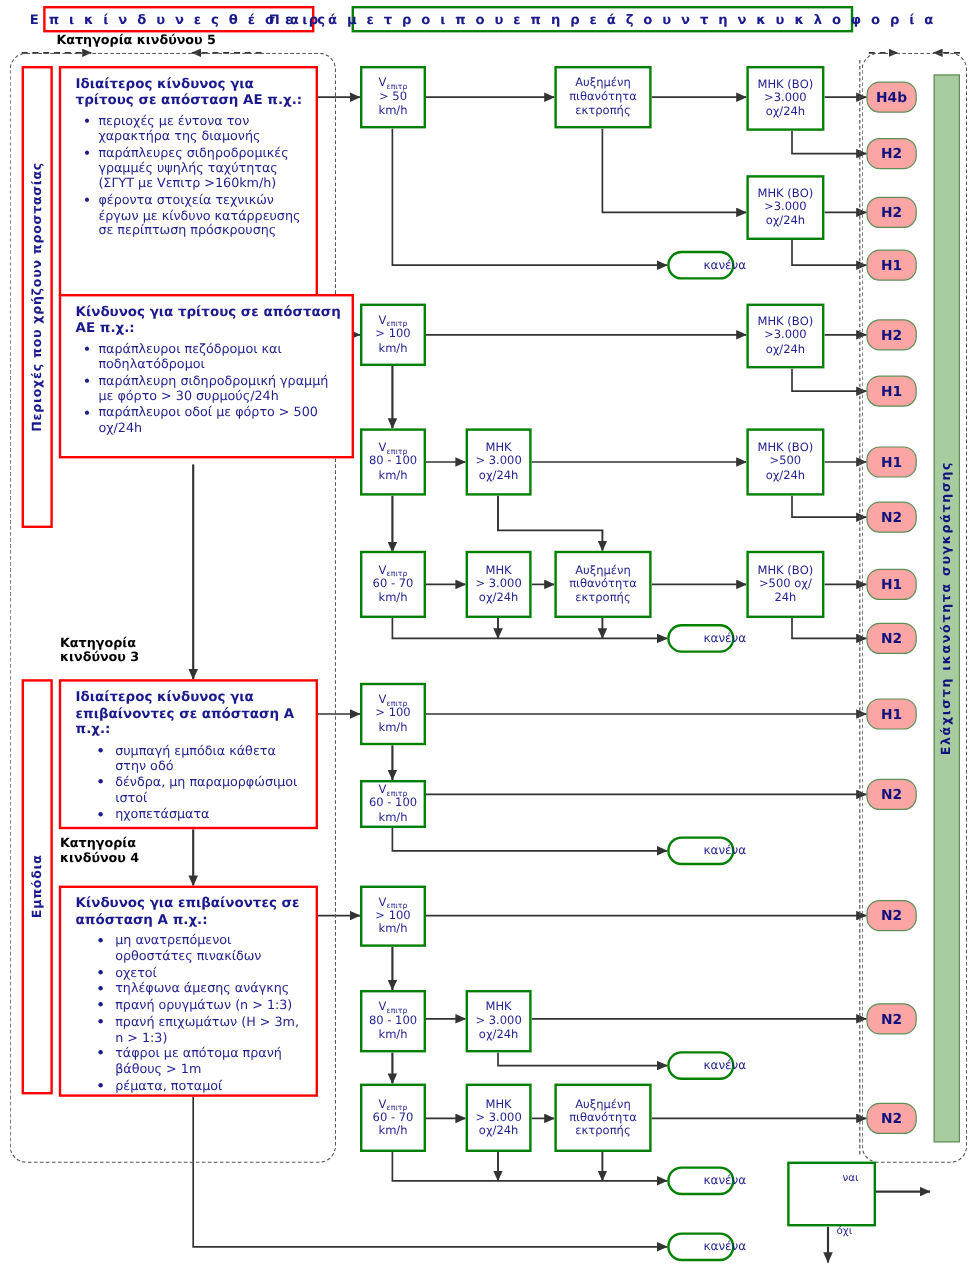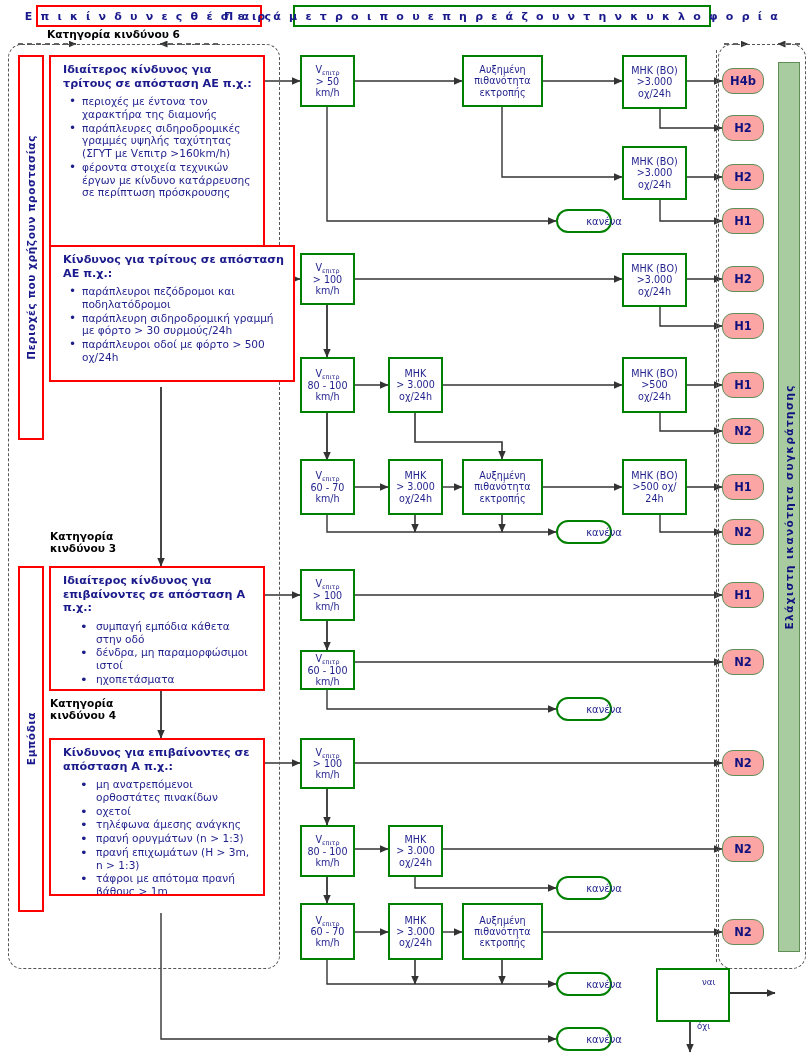--- a/index.html
+++ b/index.html
@@ -219,21 +219,21 @@
   <div class="dashgroup" style="left:718px; top:44px; width:88px; height:925px;"></div>
   <div class="vdash" style="left:716px; top:50px; height:912px;"></div>
 
   <div class="rail" style="left:18px; top:55px; width:26px; height:385px;">
     <span>Περιοχές που χρήζουν προστασίας</span>
   </div>
   <div class="rail" style="left:18px; top:566px; width:26px; height:346px;">
     <span>Εμπόδια</span>
   </div>
 
-  <div class="catlabel" style="left:47px; top:28px;">Κατηγορία κινδύνου 6</div>
+  <div class="catlabel" style="left:47px; top:28px;">Κατηγορία κινδύνου 5</div>
   <div class="catlabel" style="left:50px; top:230px;">Κατηγορία
 κινδύνου 2</div>
   <div class="catlabel" style="left:50px; top:530px;">Κατηγορία
 κινδύνου 3</div>
   <div class="catlabel" style="left:50px; top:697px;">Κατηγορία
 κινδύνου 4</div>
 
   <div class="redbox" style="left:49px; top:55px; width:216px; height:192px;">
     <div class="rbtitle">Ιδιαίτερος κίνδυνος για τρίτους σε απόσταση ΑΕ π.χ.:</div>
     <ul>
@@ -254,21 +254,21 @@
 
   <div class="redbox wide" style="left:49px; top:566px; width:216px; height:125px;">
     <div class="rbtitle">Ιδιαίτερος κίνδυνος για επιβαίνοντες σε απόσταση Α π.χ.:</div>
     <ul>
       <li>συμπαγή εμπόδια κάθετα στην οδό</li>
       <li>δένδρα, μη παραμορφώσιμοι ιστοί</li>
       <li>ηχοπετάσματα</li>
     </ul>
   </div>
 
-  <div class="redbox wide" style="left:49px; top:738px; width:216px; height:158px;">
+  <div class="redbox wide" style="left:49px; top:738px; width:216px; height:176px;">
     <div class="rbtitle">Κίνδυνος για επιβαίνοντες σε απόσταση Α π.χ.:</div>
     <ul>
       <li>μη ανατρεπόμενοι ορθοστάτες πινακίδων</li>
       <li>οχετοί</li>
       <li>τηλέφωνα άμεσης ανάγκης</li>
       <li>πρανή ορυγμάτων (n &gt; 1:3)</li>
       <li>πρανή επιχωμάτων (H &gt; 3m, n &gt; 1:3)</li>
       <li>τάφροι με απότομα πρανή βάθους &gt; 1m</li>
       <li>ρέματα, ποταμοί</li>
     </ul>

